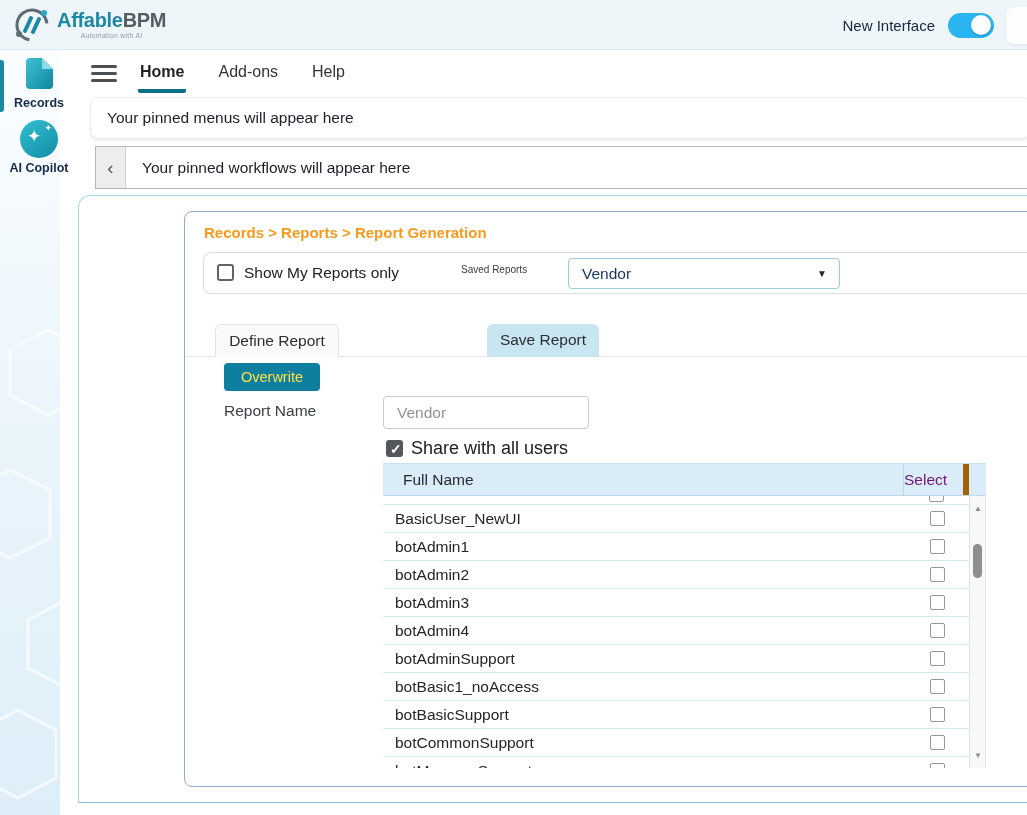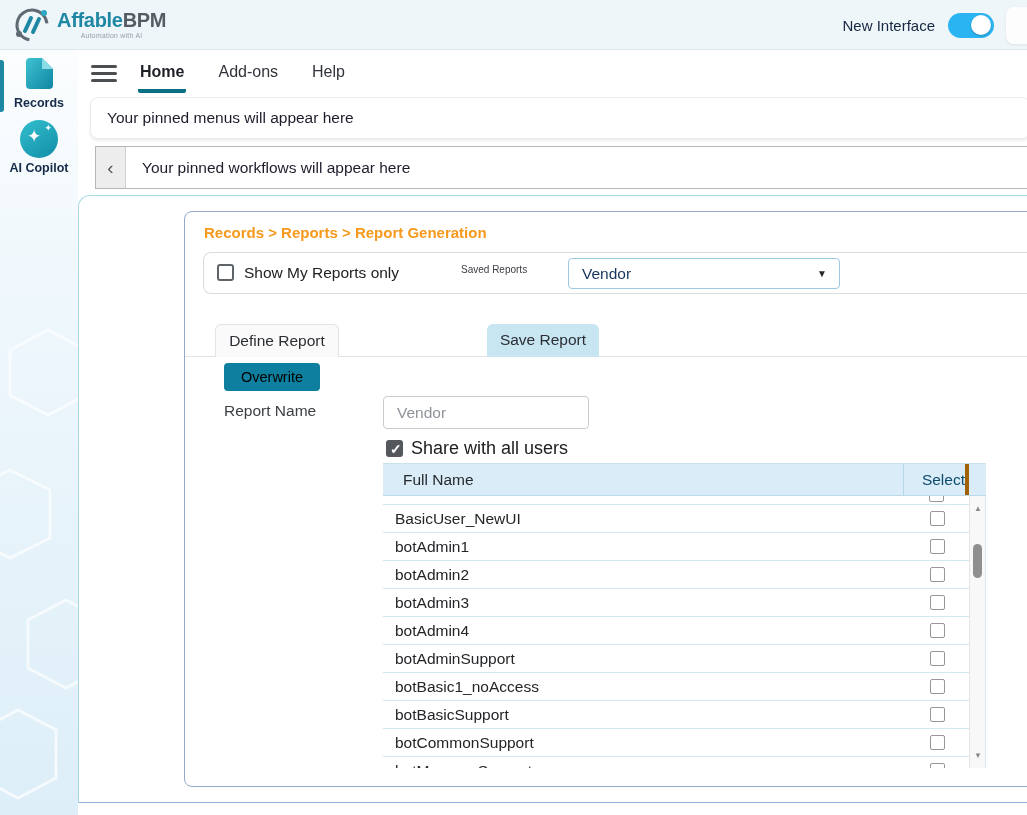--- a/index.html
+++ b/index.html
@@ -18,21 +18,21 @@
   .brand-tagline { font-size:6.8px; color:#959da5; text-align:center; margin-top:1px; letter-spacing:0.3px; }
   .header-right { position:absolute; right:33px; top:0; height:50px; display:flex; align-items:center; gap:13px; }
   .toggle-label { font-size:15px; color:#152640; }
   .toggle { position:relative; width:46px; height:25px; border-radius:13px; background:var(--toggle); cursor:pointer; }
   .toggle .knob { position:absolute; top:2.5px; right:3px; width:20px; height:20px; border-radius:50%;
                   background:#fff; box-shadow:0 1px 2px rgba(0,0,0,.25); }
   .header-cut-card { position:absolute; left:1006px; top:7px; width:30px; height:37px;
                      background:#fdfdfd; border-radius:8px; box-shadow:0 1px 3px rgba(0,0,0,.08); }
 
   
-  .sidebar { position:absolute; left:0; top:50px; width:78px; height:765px;
+  .sidebar { position:absolute; left:0; top:50px; width:60px; height:765px;
              background:linear-gradient(180deg,#fbfdfe 0%,#eef7fc 35%,#ddeef8 100%); z-index:20; }
   .hex-decor { position:absolute; left:0; top:140px; }
   .side-item { position:absolute; left:0; width:78px; text-align:center; cursor:pointer; }
   .side-item .active-bar { position:absolute; left:0; top:2px; width:4px; height:52px;
                            background:var(--teal); border-radius:0 3px 3px 0; }
   .side-label { font-size:12.5px; font-weight:600; color:#152b49; margin-top:3px; }
   .copilot-circle { width:38px; height:38px; margin:0 auto; border-radius:50%;
                     background:linear-gradient(145deg,#33bfcf,#128da6); position:relative; }
   .spark-big { position:absolute; left:7px; top:8px; color:#fff; font-size:17px; line-height:17px; }
   .spark-small { position:absolute; right:6px; top:4px; color:#fff; font-size:9px; line-height:9px; }
@@ -83,37 +83,37 @@
   .tab-line { position:absolute; left:0; top:144px; width:100%; height:1px; background:#e3e3e3; }
   .rtab { position:absolute; top:112px; height:33px; line-height:32px; text-align:center; font-size:15.5px;
           color:#2b2e33; cursor:pointer; border-radius:6px 6px 0 0; z-index:2; }
   .rtab.inactive { background:#fafafa; border:1px solid #e4e4e4; border-bottom:none; }
   .rtab.active { background:#c7e6f2; }
   .rtab-define { left:30px; width:124px; }
   .rtab-generate { left:154px; width:148px; }
   .rtab-save { left:302px; width:112px; }
 
   .overwrite-btn { position:absolute; left:39px; top:151px; width:96px; height:28px; background:var(--teal-btn);
-                   color:#000000; font-size:14.5px; border:none; border-radius:4px; cursor:pointer;
+                   color:#fde047; font-size:14.5px; border:none; border-radius:4px; cursor:pointer;
                    font-family:"Liberation Sans", sans-serif; }
   .report-name-label { position:absolute; left:39px; top:190px; font-size:15.5px; color:#3c4045; }
   .report-name-input { position:absolute; left:198px; top:184px; width:206px; height:33px;
                        border:1px solid #cbcbcb; border-radius:4px; padding-left:13px; font-size:15.5px;
                        color:#8e939b; font-family:"Liberation Sans", sans-serif; outline:none; }
   .share-row { position:absolute; left:201px; top:226px; display:flex; align-items:center; gap:8px; }
   .share-row .share-label { font-size:18px; color:#202124; }
 
   
   .user-table-header { position:absolute; left:198px; top:251px; width:603px; height:33px;
                        background:#d9ecf7; border-top:1px solid #c8e1ef; border-bottom:1px solid #bddaea;
                        display:flex; }
   .th-name { width:521px; line-height:31px; padding-left:20px; font-size:15.5px; color:#26292e;
              border-right:1px solid #b6d7e8; }
-  .th-select { width:65px; line-height:31px; text-align:right; font-size:15.5px; color:#0c4a6e;
-               border-right:4px solid #a16207; }
+  .th-select { width:65px; line-height:31px; text-align:left; font-size:15.5px; color:#701a75;
+               border-right:6px solid #a16207; }
   .th-scrollgap { width:17px; }
 
   .user-table-body { position:absolute; left:198px; top:284px; width:603px; height:272px;
                      overflow:hidden; background:#fff; border-right:1px solid #d6eaf5; }
   .t-row { display:flex; height:28px; border-bottom:1px solid #d2e8f4; align-items:center; }
   .t-row .td-name { width:521px; padding-left:12px; font-size:15.5px; color:#232528; white-space:nowrap; }
   .t-row .td-select { width:66px; display:flex; justify-content:center; }
   .row-cb { width:15px; height:15px; border:1px solid #979797; border-radius:2px; background:#fff; cursor:pointer; }
   .partial-row { position:relative; height:9px; overflow:hidden; border-bottom:1px solid #d2e8f4; }
   .partial-row .row-cb { position:absolute; left:546px; top:-9px; }

